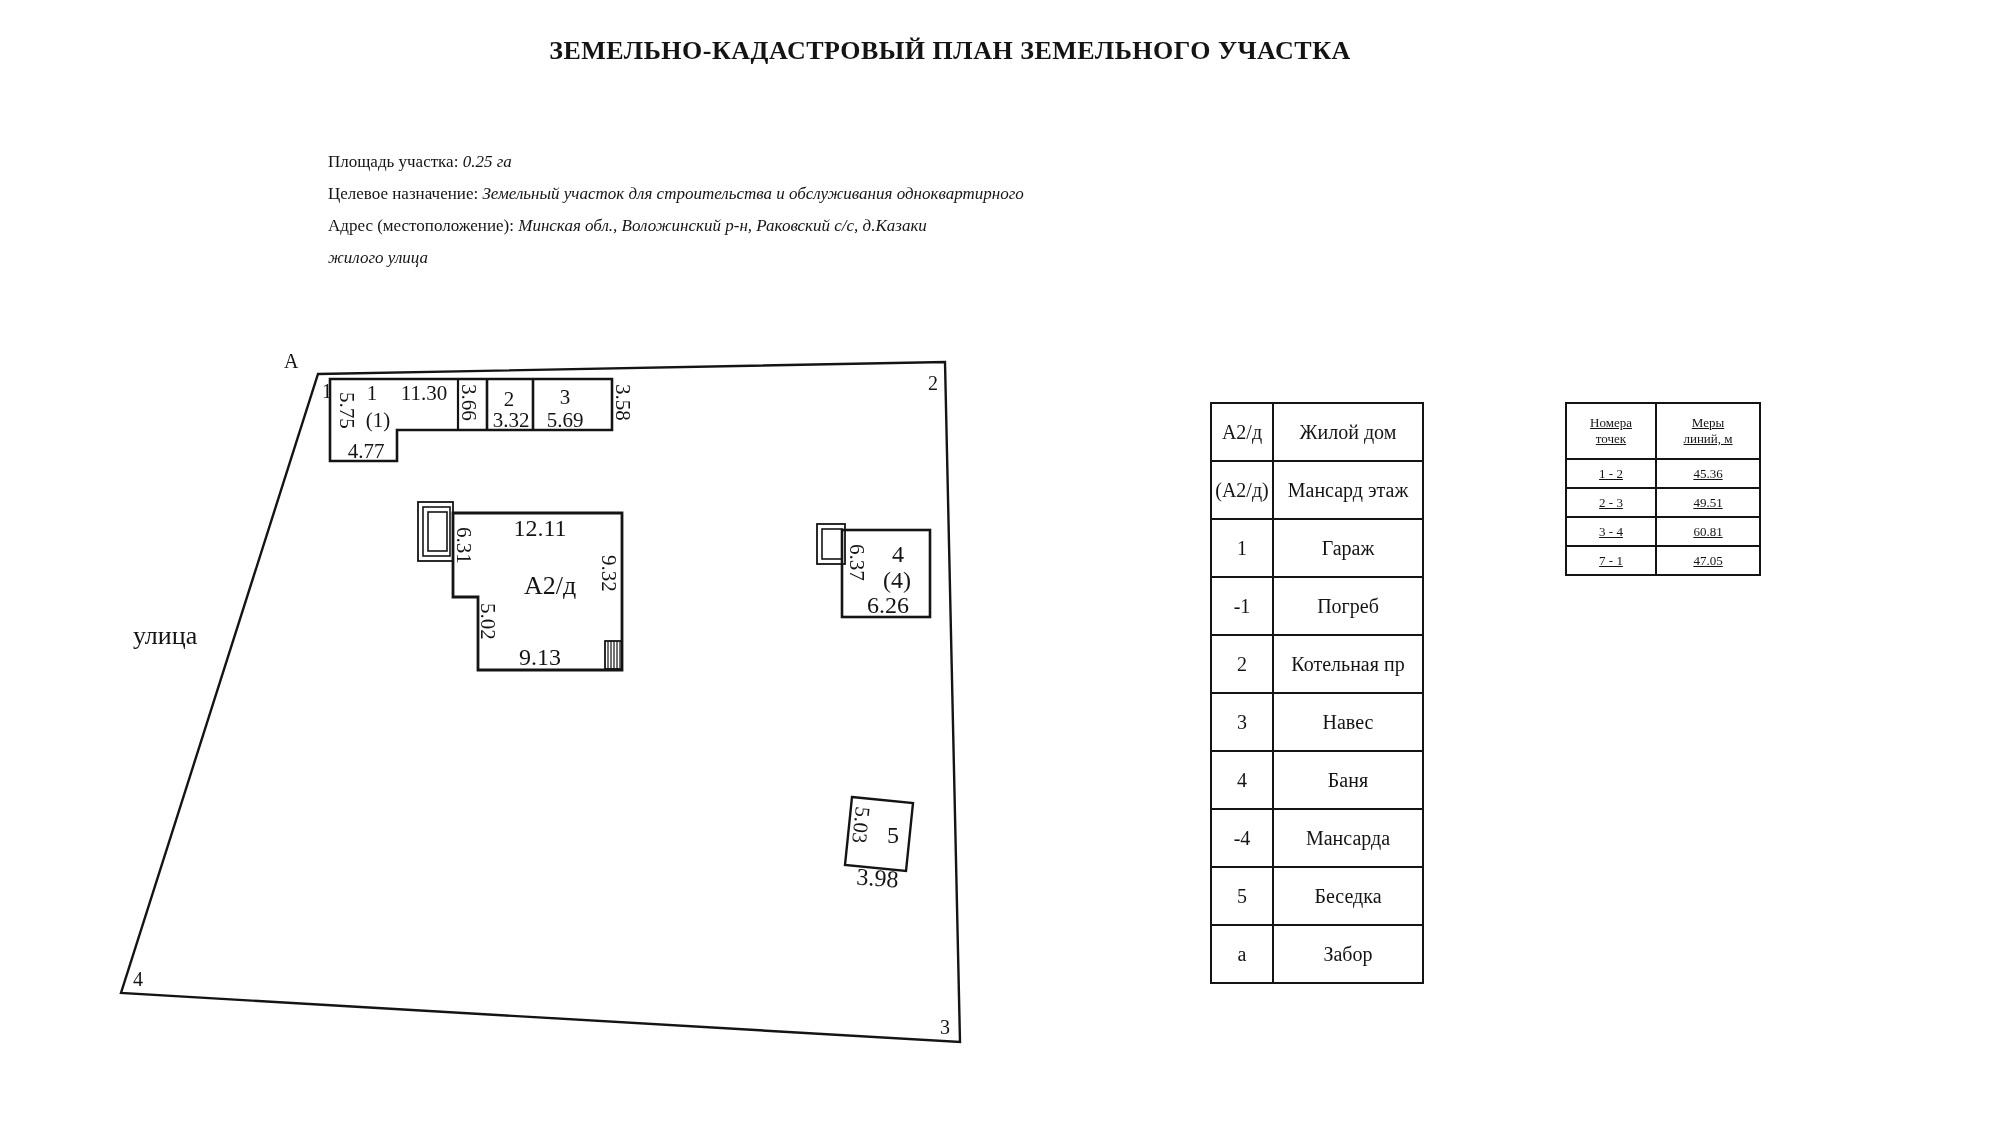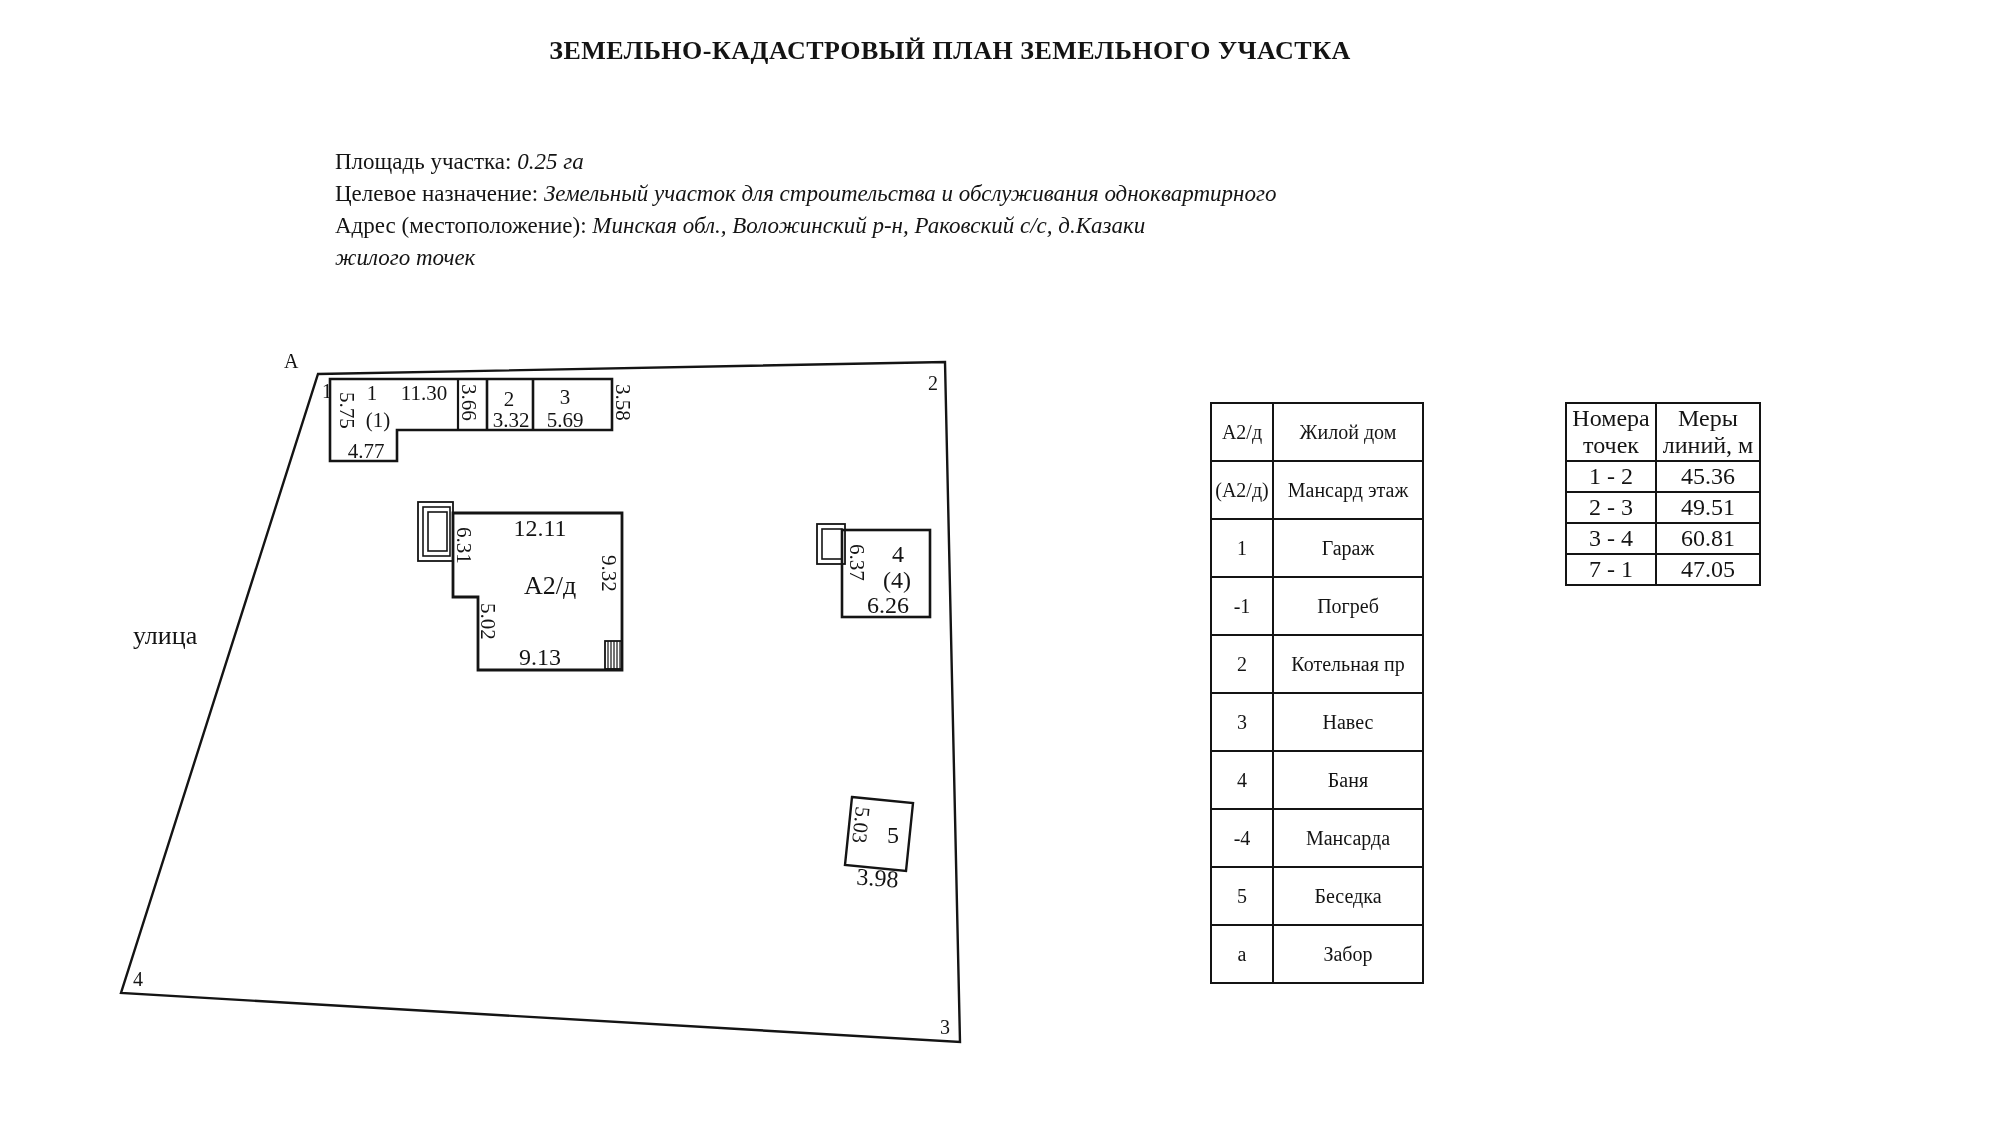--- a/index.html
+++ b/index.html
@@ -5,52 +5,52 @@
   html,body{margin:0;padding:0;background:#ffffff;}
   #page{
     position:relative;width:2000px;height:1125px;background:#ffffff;
     font-family:"Liberation Serif", serif;color:#141414;overflow:hidden;
   }
   .title{
     position:absolute;left:0;top:36px;width:1900px;text-align:center;
     font-size:26px;font-weight:bold;letter-spacing:.5px;
   }
   .info{
-    position:absolute;left:335px;top:146px;font-size:23px;line-height:32px;white-space:nowrap;
+    position:absolute;left:328px;top:146px;font-size:17px;line-height:32px;white-space:nowrap;
   }
   .info .it{font-style:italic;}
   svg text{font-family:"Liberation Serif", serif;fill:#141414;}
   .dim{font-size:21px;}
   .dimb{font-size:24px;}
   .corner{font-size:20px;}
   .street{font-size:26px;}
   .houselbl{font-size:26px;}
   table{border-collapse:collapse;background:#fff;}
   .legend{position:absolute;left:1210px;top:402px;}
   .legend td{border:2px solid #141414;font-size:20px;text-align:center;vertical-align:middle;}
   .legend td.c1{width:58px;height:54px;}
   .legend td.c2{width:146px;}
   .measures{position:absolute;left:1565px;top:402px;}
-  .measures th,.measures td{border:2px solid #141414;font-size:24px;font-weight:normal;text-align:center;vertical-align:middle;}
+  .measures th,.measures td{border:2px solid #141414;font-size:13px;font-weight:normal;text-align:center;vertical-align:middle;text-decoration:underline;}
   .measures th.c1{width:86px;height:52px;}
   .measures th.c2{width:100px;}
   .measures td{height:25px;}
 </style>
 </head>
 <body>
 
 <div id="page">
 
   <div class="title">ЗЕМЕЛЬНО-КАДАСТРОВЫЙ ПЛАН ЗЕМЕЛЬНОГО УЧАСТКА</div>
 
   <div class="info">
     <div><span>Площадь участка: </span><span class="it">0.25 га</span></div>
     <div><span>Целевое назначение: </span><span class="it">Земельный участок для строительства и обслуживания одноквартирного</span></div>
     <div><span>Адрес (местоположение): </span><span class="it">Минская обл., Воложинский р-н, Раковский с/с, д.Казаки</span></div>
-    <div><span class="it">жилого точек</span></div>
+    <div><span class="it">жилого улица</span></div>
   </div>
 
   <svg width="2000" height="1125" viewBox="0 0 2000 1125" style="position:absolute;left:0;top:0;">
 
     <polygon points="318,374 945,362 960,1042 121,993" fill="none" stroke="#141414" stroke-width="2.4"></polygon>
 
     <text class="corner" x="284" y="368">А</text>
     <text class="corner" x="322" y="398">1</text>
     <text class="corner" x="928" y="390">2</text>
     <text class="corner" x="940" y="1034">3</text>

